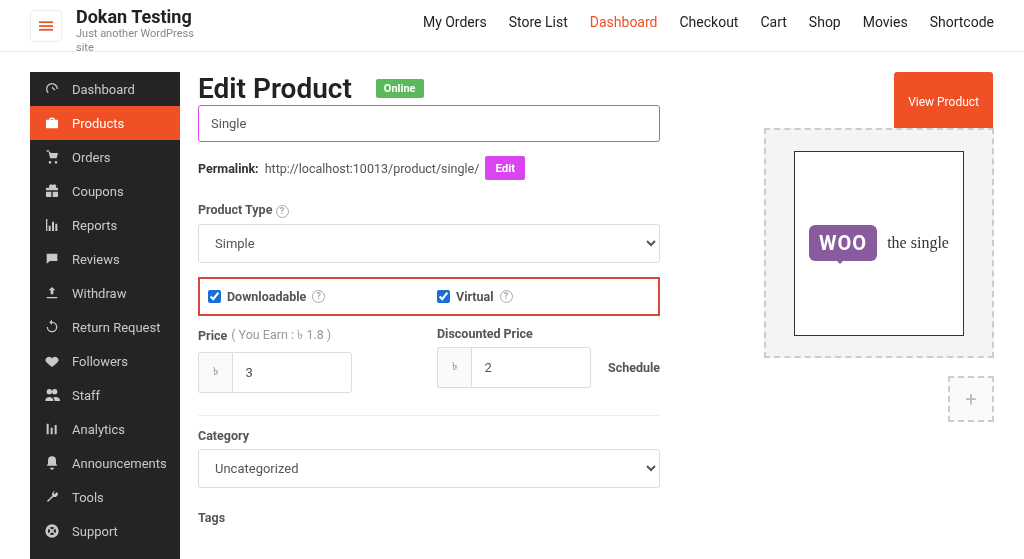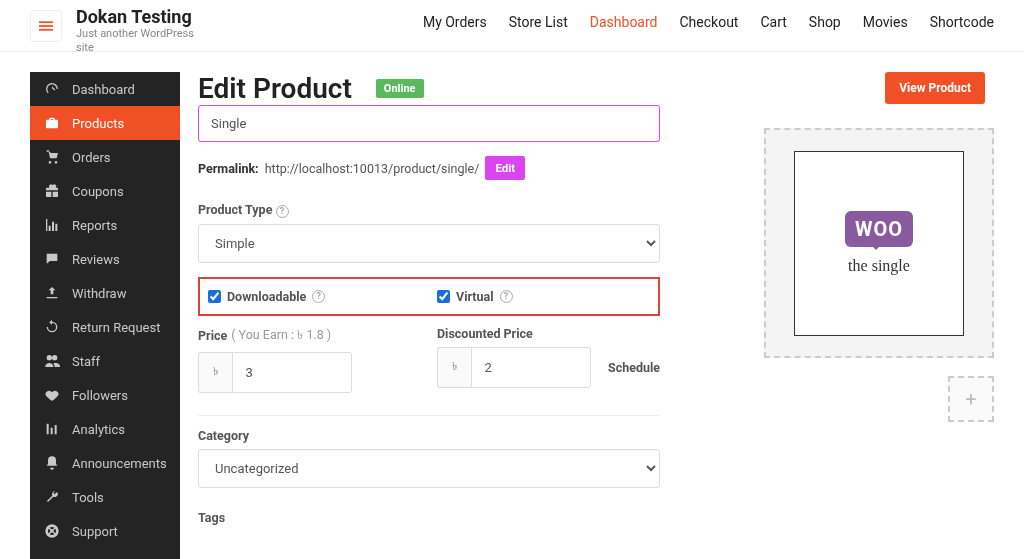--- a/index.html
+++ b/index.html
@@ -19,21 +19,21 @@
   .sidebar{width:150px;flex:0 0 150px;background:#242424;color:#c9c9c9;font-size:13px;}
   .side-item{display:flex;align-items:center;gap:12px;padding:9px 14px;cursor:pointer;position:relative;}
   .side-item.active{background:#f05025;color:#fff;}
   .side-item.active:after{content:"";position:absolute;right:-8px;top:50%;transform:translateY(-50%);border:8px solid transparent;border-left-color:#f05025;}
   .side-item svg{width:16px;height:16px;fill:currentColor;flex-shrink:0;}
   
   .main{flex:1;padding-left:18px;position:relative;}
   .heading{display:flex;align-items:center;gap:24px;}
   .heading h2{font-size:28px;font-weight:600;color:#222;}
   .badge-online{background:#5cb85c;color:#fff;font-size:11px;font-weight:700;padding:3px 8px;border-radius:2px;}
-  .view-btn{position:absolute;right:9px;top:0;background:#f05025;color:#fff;font-size:12px;font-weight:700;padding:9px 14px;border-radius:3px;cursor:pointer;}
+  .view-btn{position:absolute;right:1px;top:0;background:#f05025;color:#fff;font-size:12px;font-weight:400;padding:23px 14px;border-radius:3px;cursor:pointer;}
   .field-label{font-size:12.5px;font-weight:700;color:#555;margin-top:22px;margin-bottom:6px;}
   .field-label-sub{font-size:12.5px;font-weight:700;color:#555;margin-bottom:6px;display:flex;align-items:center;gap:4px;}
   .earn{font-weight:400;color:#999;}
   input.text{width:100%;padding:10px 12px;border:1px solid #d946ef;border-radius:3px;font-size:13px;color:#555;}
   select.text{width:100%;padding:10px 12px;border:1px solid #ddd;border-radius:3px;font-size:13px;color:#555;background:#fff;}
   .permalink{font-size:12.5px;margin-top:14px;color:#333;display:flex;align-items:center;gap:6px;}
   .permalink .url{color:#555;}
   .edit-pill{background:#d946ef;color:#fff;font-size:11.5px;font-weight:700;padding:5px 10px;border-radius:2px;cursor:pointer;}
   .help{display:inline-flex;width:13px;height:13px;border:1px solid #aaa;border-radius:50%;align-items:center;justify-content:center;font-size:9px;color:#aaa;}
   .col-left{width:462px;}
@@ -41,21 +41,21 @@
   .hl-half{width:50%;display:flex;align-items:center;gap:6px;padding-left:8px;font-size:12.5px;font-weight:700;color:#555;}
   .hl-half input[type=checkbox]{accent-color:#1a6fd6;width:13px;height:13px;}
   .price-row{display:flex;margin-top:10px;gap:0;align-items:flex-start;}
   .price-col{width:50%;}
   .price-input{display:flex;}
   .price-input .cur{border:1px solid #ddd;padding:10px 14px;border-right:none;border-radius:3px 0 0 3px;background:#fafafa;font-size:11px;color:#888;}
   .price-input input{flex:1;padding:10px 12px;border:1px solid #ddd;border-radius:0 3px 3px 0;font-size:13px;color:#555;max-width:120px;}
   .schedule{font-size:12.5px;font-weight:700;color:#555;padding-top:0;text-align:right;cursor:pointer;}
   
   .uploader{position:absolute;right:0;top:56px;width:230px;height:230px;border:2px dashed #ccc;background:#f4f4f4;display:flex;align-items:center;justify-content:center;}
-  .uploader .pic{width:170px;height:185px;background:#fff;border:1px solid #333;display:flex;flex-direction:column;align-items:center;justify-content:center;gap:10px;position:relative;}
+  .uploader .pic{width:170px;height:185px;background:#fff;border:1px solid #333;display:flex;flex-direction:row;align-items:center;justify-content:center;gap:10px;position:relative;}
   .woo-bubble{background:#8a5a9e;color:#fff;font-weight:700;font-size:20px;padding:6px 10px;border-radius:6px;position:relative;letter-spacing:1px;}
   .woo-bubble:after{content:"";position:absolute;bottom:-10px;left:24px;border:7px solid transparent;border-top-color:#8a5a9e;}
   .pic .script{font-family:cursive;font-size:16px;color:#333;}
   .addmore{position:absolute;right:0;top:304px;width:46px;height:46px;border:2px dashed #ccc;display:flex;align-items:center;justify-content:center;color:#bbb;font-size:20px;background:#fafafa;cursor:pointer;}
   .section-sep{border-top:1px solid #eee;margin-top:22px;padding-top:12px;}
 </style>
 </head>
 <body>
 
 <div class="topbar">
@@ -129,29 +129,29 @@
           <span>Withdraw</span>
         </div>
         <div class="side-item">
           <svg viewBox="0 0 24 24">
             <path d="M12 4V1L8 5l4 4V6a6 6 0 1 1-6 6H4a8 8 0 1 0 8-8z"></path>
           </svg>
           <span>Return Request</span>
         </div>
         <div class="side-item">
           <svg viewBox="0 0 24 24">
+            <path d="M12 21s-8-5-10-10a5.5 5.5 0 0 1 10-3 5.5 5.5 0 0 1 10 3c-2 5-10 10-10 10z"></path>
+          </svg>
+          <span>Followers</span>
+        </div>
+        <div class="side-item">
+          <svg viewBox="0 0 24 24">
             <path d="M8 11a4 4 0 1 0-4-4 4 4 0 0 0 4 4zm8 0a4 4 0 1 0-4-4 4 4 0 0 0 4 4zM2 20c0-3 3-5 6-5s6 2 6 5v1H2zm12-4c1-1 3-1 4-1 3 0 6 2 6 5v1h-8c0-2-1-4-2-5z"></path>
           </svg>
           <span>Staff</span>
-        </div>
-        <div class="side-item">
-          <svg viewBox="0 0 24 24">
-            <path d="M12 21s-8-5-10-10a5.5 5.5 0 0 1 10-3 5.5 5.5 0 0 1 10 3c-2 5-10 10-10 10z"></path>
-          </svg>
-          <span>Followers</span>
         </div>
         <div class="side-item">
           <svg viewBox="0 0 24 24">
             <path d="M4 4h3v16H4zm6 6h3v10h-3zm6-4h3v14h-3z"></path>
           </svg>
           <span>Analytics</span>
         </div>
         <div class="side-item">
           <svg viewBox="0 0 24 24">
             <path d="M12 2a6 6 0 0 0-6 6v5l-2 3h16l-2-3V8a6 6 0 0 0-6-6zm0 20a3 3 0 0 0 3-3H9a3 3 0 0 0 3 3z"></path>

